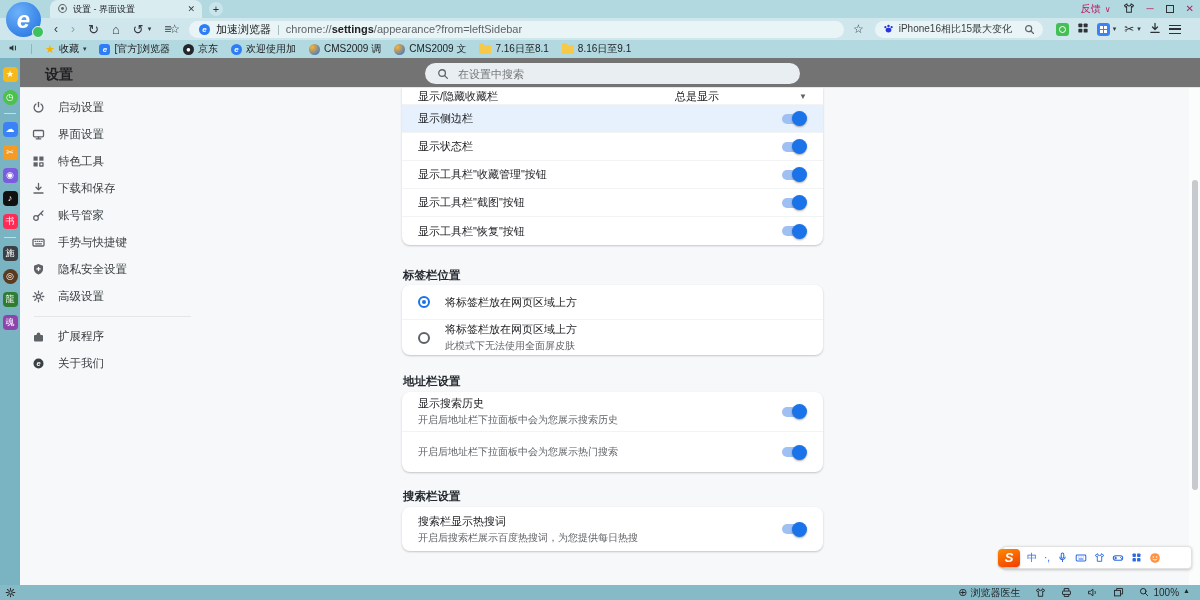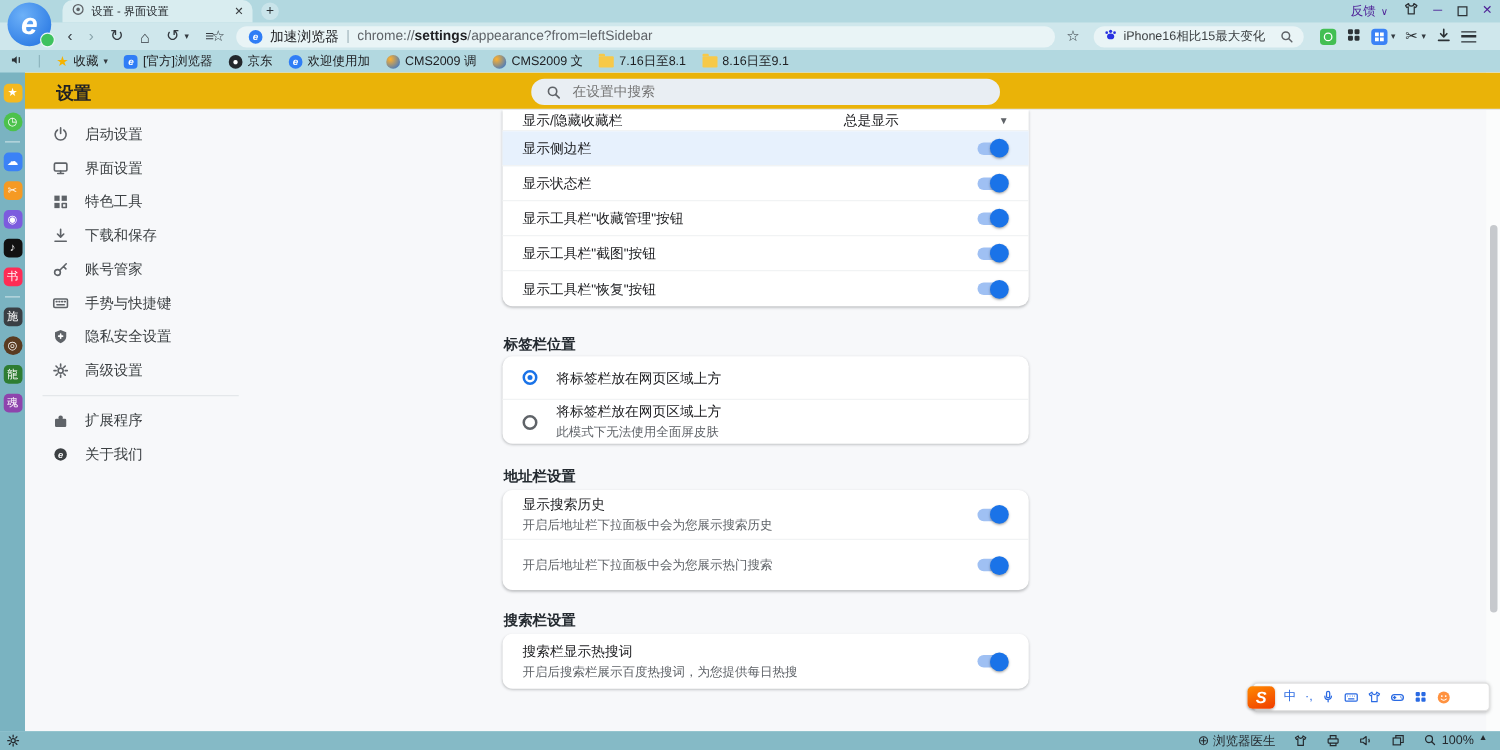--- a/index.html
+++ b/index.html
@@ -6,21 +6,21 @@
   html,body{width:1200px;height:600px}
   body{font-family:"Liberation Sans","DejaVu Sans",sans-serif;-webkit-font-smoothing:antialiased}
   #app{position:relative;width:1200px;height:600px;background:#b2d8e0;overflow:hidden}
 
   
   .titlebar{position:absolute;left:0;top:0;width:1200px;height:18px;background:#b2d8e0}
   .tab{position:absolute;left:50px;top:0;width:152px;height:18px;background:#d9edf0;border-radius:8px 8px 0 0;display:flex;align-items:center;padding:0 7px;gap:5px}
   .tab-title{flex:1;font-size:9px;color:#1f2328;white-space:nowrap;overflow:hidden}
   .tab-close{font-size:9px;color:#3c4043;line-height:1}
   .newtab{position:absolute;left:209px;top:2px;width:14px;height:14px;border-radius:50%;background:#c9e4ea;display:flex;align-items:center;justify-content:center;font-size:11px;color:#2c3236}
-  .titlebar-right{position:absolute;right:6px;top:0;height:18px;display:flex;align-items:center;gap:12px;color:#4c1d95}
+  .titlebar-right{position:absolute;right:6px;top:0;height:18px;display:flex;align-items:center;gap:12px;color:#be185d}
   .feedback{display:flex;align-items:center;gap:4px;font-size:10px}
   .win-btn{font-size:10px;line-height:1}
   .win-max{width:8px;height:8px;border:1px solid #2c3236}
   .browser-logo{position:absolute;left:6px;top:2px;width:36px;height:35px;z-index:6}
   .logo-circle{width:35px;height:35px;border-radius:50%;background:radial-gradient(circle at 35% 30%,#6db1f8,#1e6fe0);display:flex;align-items:center;justify-content:center;color:#fff;font-size:24px;font-weight:bold;font-style:italic}
   .logo-badge{position:absolute;right:-2px;bottom:-1px;width:12px;height:12px;border-radius:50%;background:#3ec25e;border:1.5px solid #eaf5f7}
 
   
   .toolbar{position:absolute;left:0;top:18px;width:1200px;height:22px;background:#cfe7ec;display:flex;align-items:center}
   .nav-btns{display:flex;align-items:center;gap:13px;margin-left:54px;color:#33393f;font-size:12px}
@@ -59,27 +59,27 @@
   .folder{flex:none;width:12px;height:9px;background:#f7c948;border-radius:1px;position:relative;margin-top:1px}
   .folder::before{content:"";position:absolute;top:-2px;left:0;width:5px;height:2px;background:#f7c948;border-radius:1px 1px 0 0}
 
   
   .app-sidebar{position:absolute;left:0;top:58px;width:20px;height:527px;background:#7ab3c1;display:flex;flex-direction:column;align-items:center;padding-top:9px;gap:8px}
   .app-ic{flex:none;width:15px;height:15px;border-radius:4px;display:flex;align-items:center;justify-content:center;font-size:9px;color:#fff;line-height:1}
   .sb-div{flex:none;width:12px;height:1px;background:rgba(255,255,255,.55)}
 
   
   .main{position:absolute;left:20px;top:58px;width:1180px;height:527px;background:#f7f8fa;overflow:hidden}
-  .s-header{position:absolute;left:0;top:0;width:1180px;height:30px;background:#eab308;border-bottom:1px solid #e5e8ea;z-index:2}
+  .s-header{position:absolute;left:0;top:0;width:1180px;height:30px;background:#737373;border-bottom:1px solid #e5e8ea;z-index:2}
   .s-title{position:absolute;left:25px;top:8px;font-size:14px;font-weight:bold;color:#202124}
   .s-search{position:absolute;left:405px;top:5px;width:375px;height:21px;border-radius:11px;background:#e9eef3;display:flex;align-items:center;gap:9px;padding:0 12px}
   .s-search input{flex:1;min-width:0;border:0;outline:none;background:transparent;font-size:11px;color:#5f6368;font-family:Liberation Sans, sans-serif}
 
   .s-nav{position:absolute;left:0;top:36px;width:185px}
-  .nav-item{height:27px;display:flex;align-items:center;gap:13px;padding-left:22px;font-size:11.5px;color:#3c4043;cursor:default}
+  .nav-item{height:27px;display:flex;align-items:center;gap:13px;padding-left:12px;font-size:11.5px;color:#3c4043;cursor:default}
   .nav-item.sel{margin:0 12px 0 14px;padding-left:8px;background:#e9eaee;border-radius:6px}
   .nav-div{height:1px;background:#e4e7ea;margin:6px 14px}
   .ni{flex:none;width:13px;height:13px}
   .ni svg{display:block;width:13px;height:13px;stroke:#5f6368;fill:none;stroke-width:1.3;stroke-linecap:round;stroke-linejoin:round}
 
   .card{position:absolute;left:382px;width:421px;background:#fff;border-radius:8px;box-shadow:0 1px 2px rgba(60,64,67,.28)}
   #card1{top:30px;border-radius:0 0 8px 8px}
   #card2{top:227px}
   #card3{top:334px}
   #card4{top:449px}

